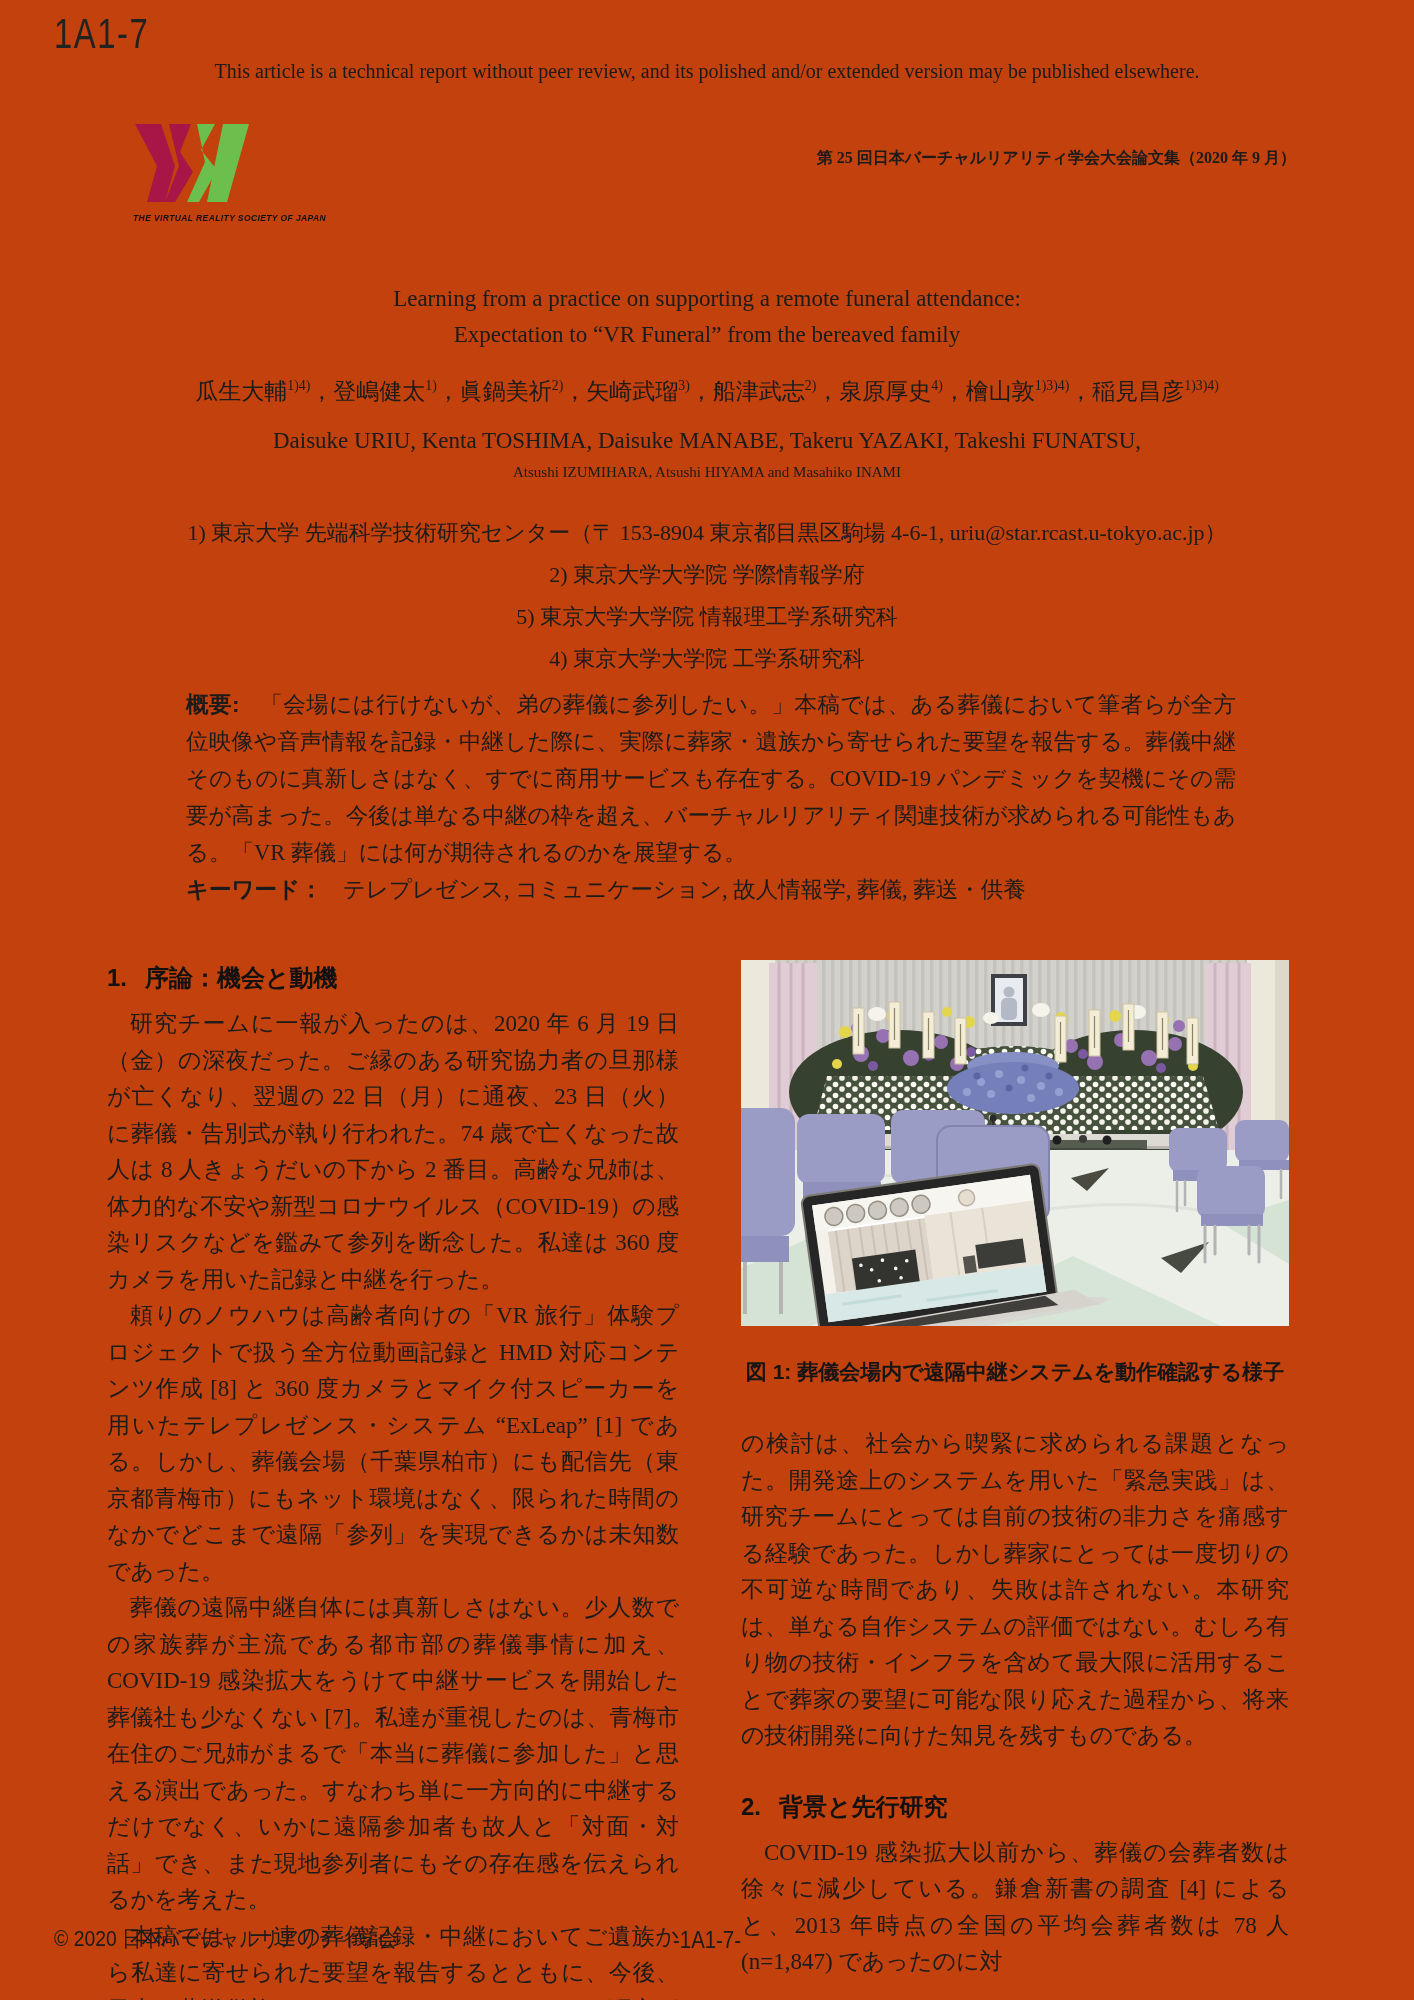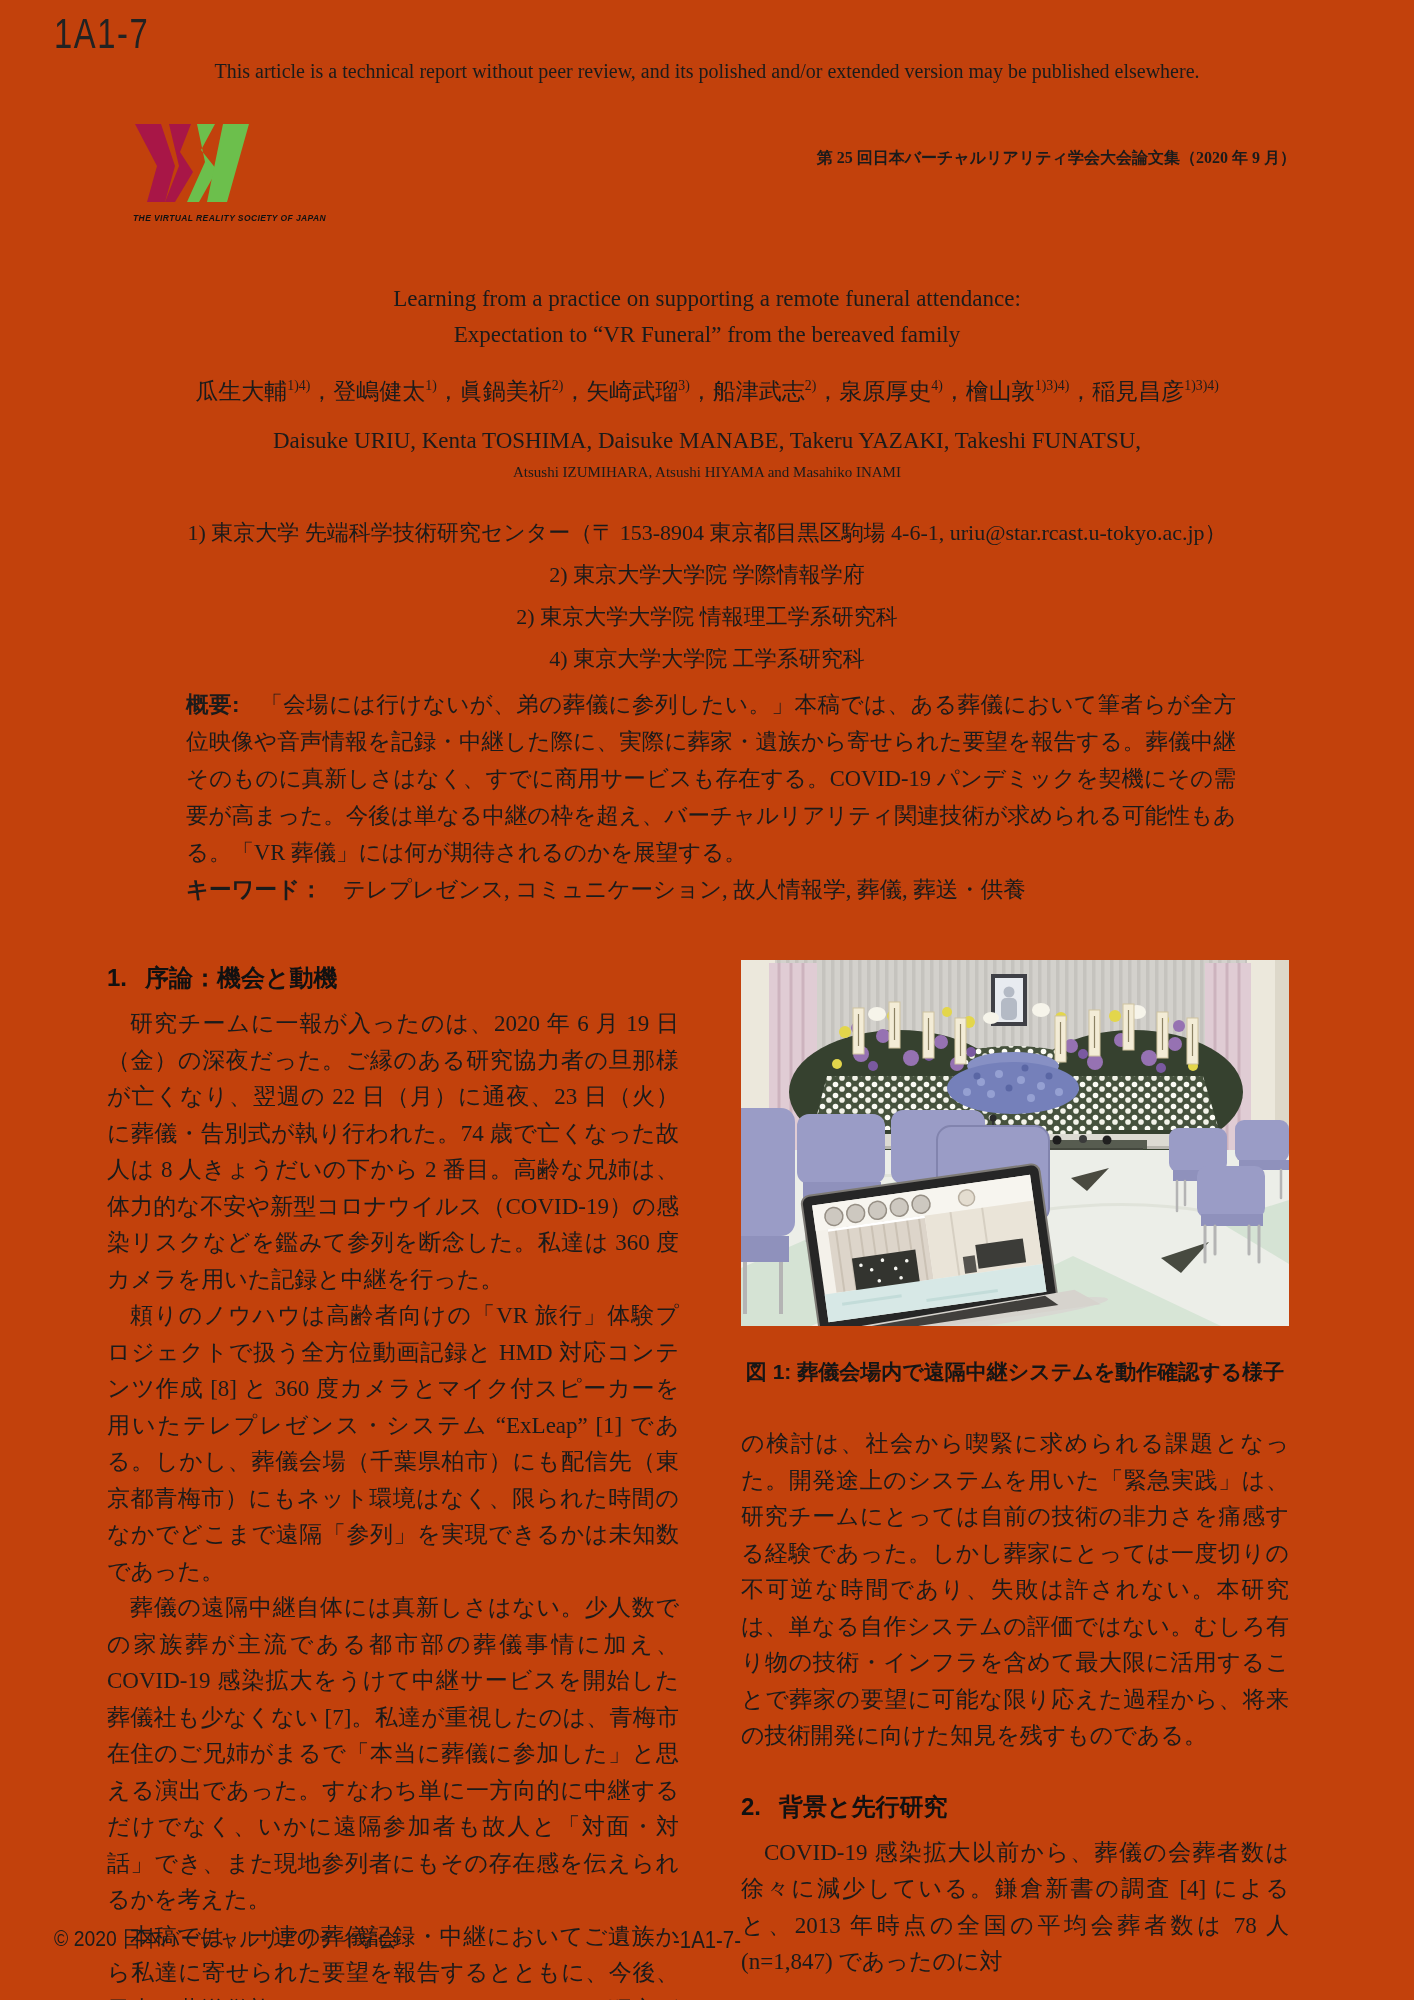--- a/index.html
+++ b/index.html
@@ -85,21 +85,21 @@
   <div id="subtitle-1" class="abs center serif">Learning from a practice on supporting a remote funeral attendance:</div>
   <div id="subtitle-2" class="abs center serif">Expectation to “VR Funeral” from the bereaved family</div>
 
   <div id="authors-jp" class="abs center serif">瓜生大輔<sup>1)4)</sup>，登嶋健太<sup>1)</sup>，眞鍋美祈<sup>2)</sup>，矢崎武瑠<sup>3)</sup>，船津武志<sup>2)</sup>，泉原厚史<sup>4)</sup>，檜山敦<sup>1)3)4)</sup>，稲見昌彦<sup>1)3)4)</sup></div>
   <div id="authors-en-1" class="abs center serif">Daisuke URIU, Kenta TOSHIMA, Daisuke MANABE, Takeru YAZAKI, Takeshi FUNATSU,</div>
   <div id="authors-en-2" class="abs center serif">Atsushi IZUMIHARA, Atsushi HIYAMA and Masahiko INAMI</div>
 
   <div id="affiliations" class="abs center serif">
       <div>1) 東京大学 先端科学技術研究センター（〒 153-8904 東京都目黒区駒場 4-6-1, uriu@star.rcast.u-tokyo.ac.jp）</div>
       <div>2) 東京大学大学院 学際情報学府</div>
-      <div>2) 東京大学大学院 情報理工学系研究科</div>
+      <div>5) 東京大学大学院 情報理工学系研究科</div>
       <div>4) 東京大学大学院 工学系研究科</div>
     </div>
 
   <div id="abstract-block" class="abs serif">
     <p><span class="inline-label">概要:</span><span class="label-gap"></span><span>「会場には行けないが、弟の葬儀に参列したい。」本稿では、ある葬儀において筆者らが全方位映像や音声情報を記録・中継した際に、実際に葬家・遺族から寄せられた要望を報告する。葬儀中継そのものに真新しさはなく、すでに商用サービスも存在する。COVID-19 パンデミックを契機にその需要が高まった。今後は単なる中継の枠を超え、バーチャルリアリティ関連技術が求められる可能性もある。「VR 葬儀」には何が期待されるのかを展望する。</span></p>
     <p><span class="inline-label">キーワード：</span><span class="label-gap"></span><span>テレプレゼンス, コミュニケーション, 故人情報学, 葬儀, 葬送・供養</span></p>
   </div>
 
   <div id="col-left" class="abs">
     <h2 class="sec-h"><span class="sec-num">1.</span><span>序論：機会と動機</span></h2>

